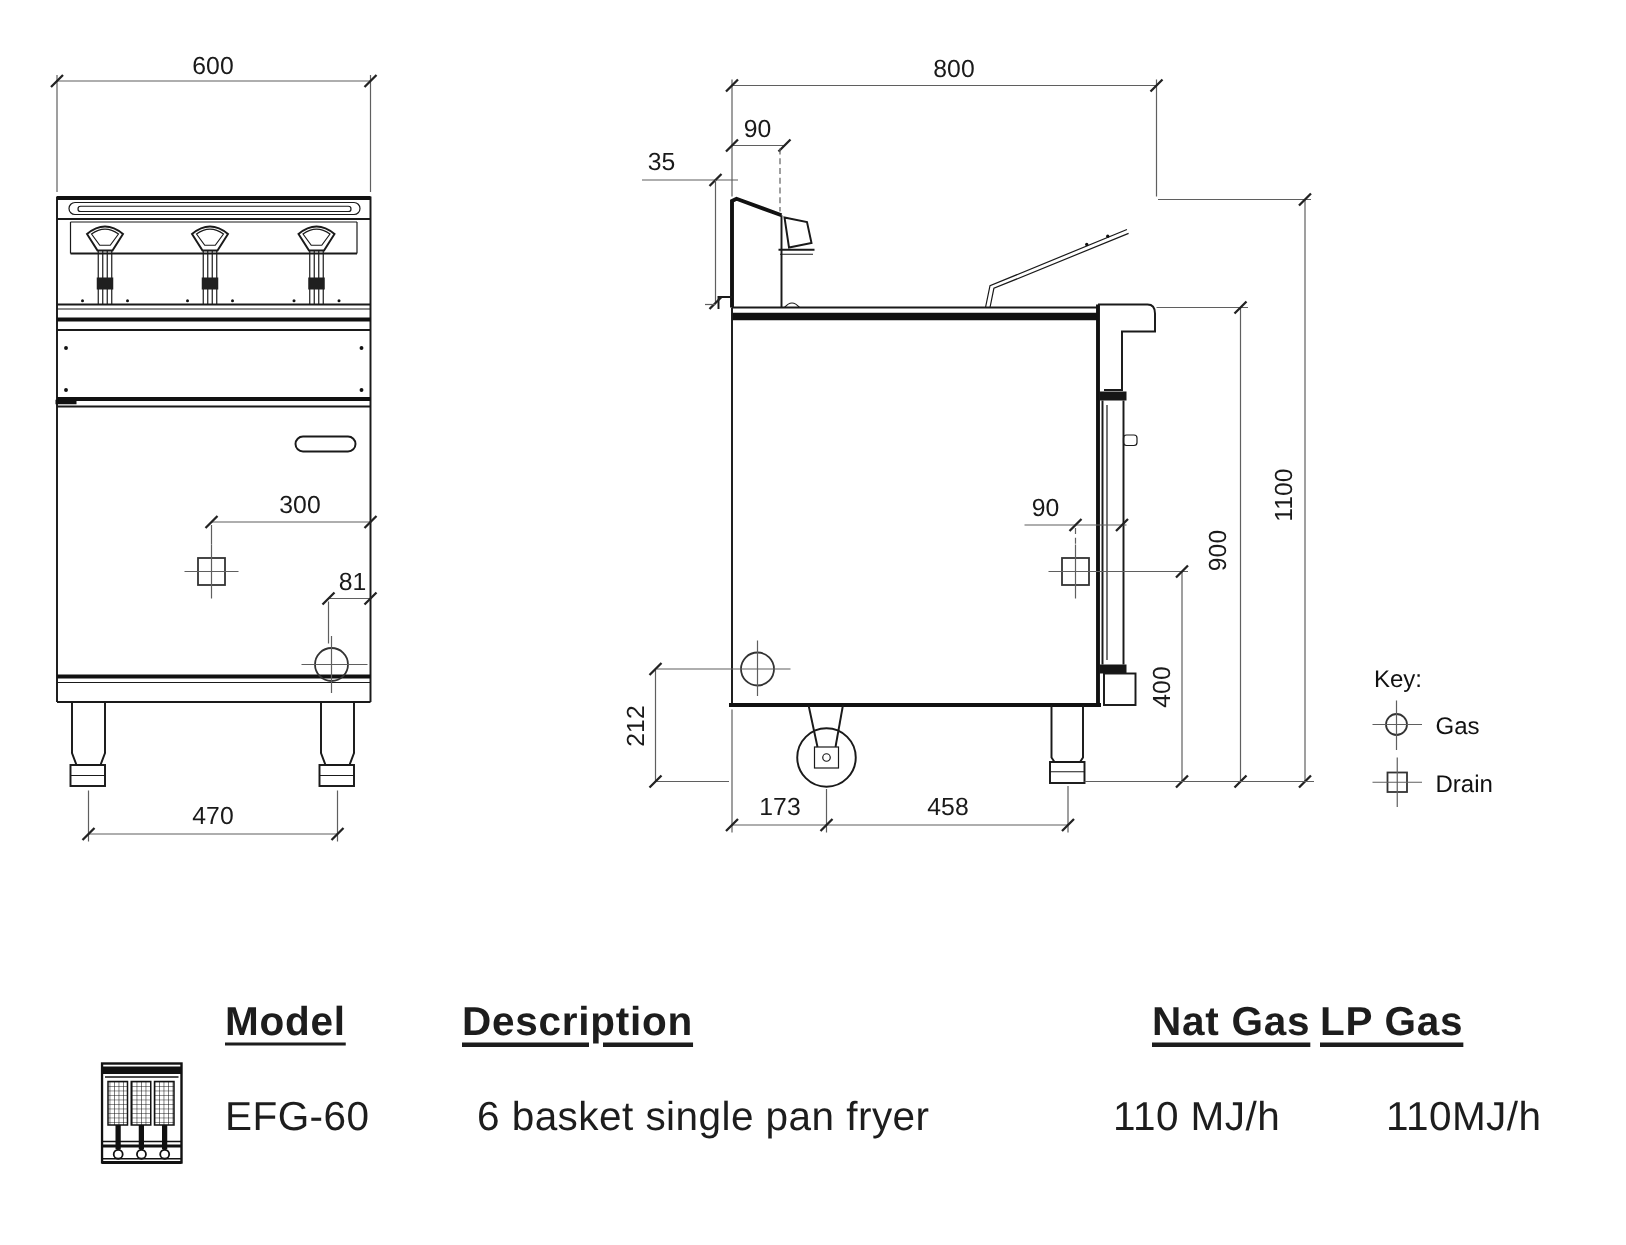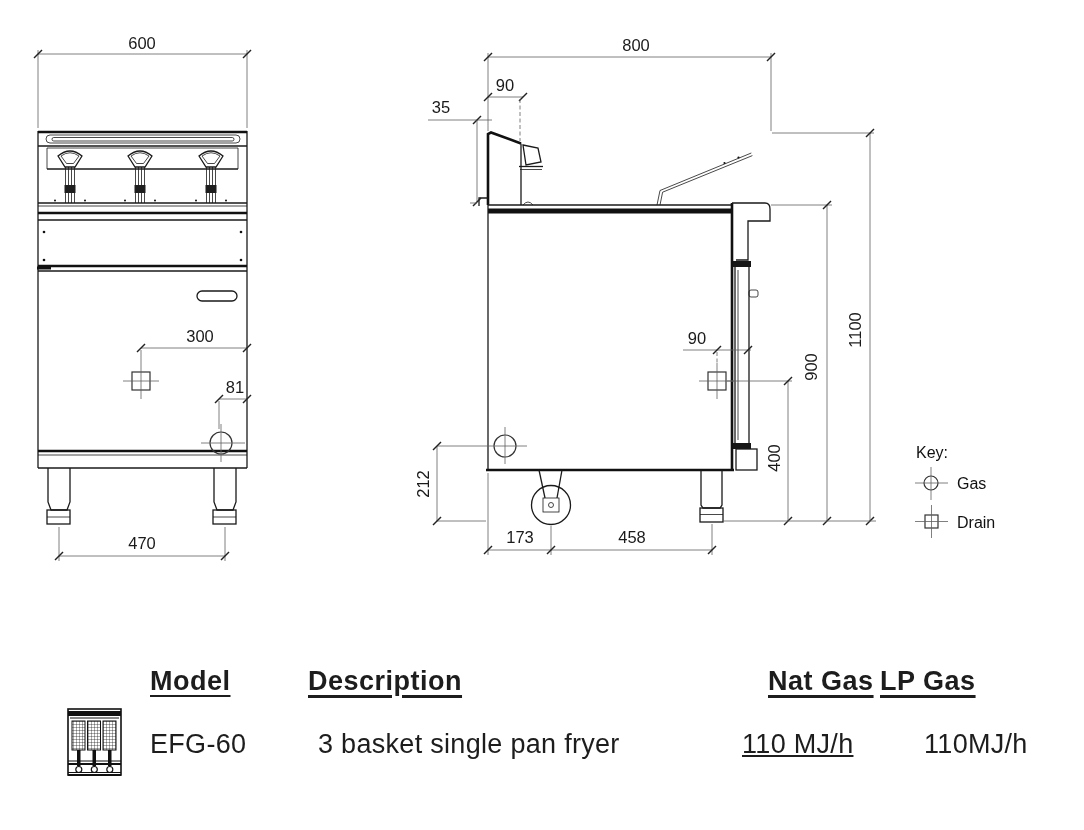--- a/index.html
+++ b/index.html
@@ -320,18 +320,18 @@
     <line x1="1" y1="66.5" x2="54" y2="66.5" stroke="#111" stroke-width="1"></line>
     <line x1="1" y1="69" x2="54" y2="69" stroke="#111" stroke-width="2"></line>
   </svg>
 
   <div class="th" style="left:150px;top:666px;text-decoration:underline;">Model</div>
   <div class="th" style="left:308px;top:666px;">Description</div>
   <div class="th" style="left:768px;top:666px;">Nat Gas</div>
   <div class="th" style="left:880px;top:666px;">LP Gas</div>
 
   <div class="td" style="left:150px;top:729px;">EFG-60</div>
-  <div class="td" style="left:318px;top:729px;">3 basket single pan fryer</div>
-  <div class="td" style="left:742px;top:729px;text-decoration:underline;">110 MJ/h</div>
+  <div class="td" style="left:318px;top:729px;">6 basket single pan fryer</div>
+  <div class="td" style="left:742px;top:729px;">110 MJ/h</div>
   <div class="td" style="left:900px;top:729px;margin-left:24px;">110MJ/h</div>
 </div>
 
 </div>
 
 </body></html>

